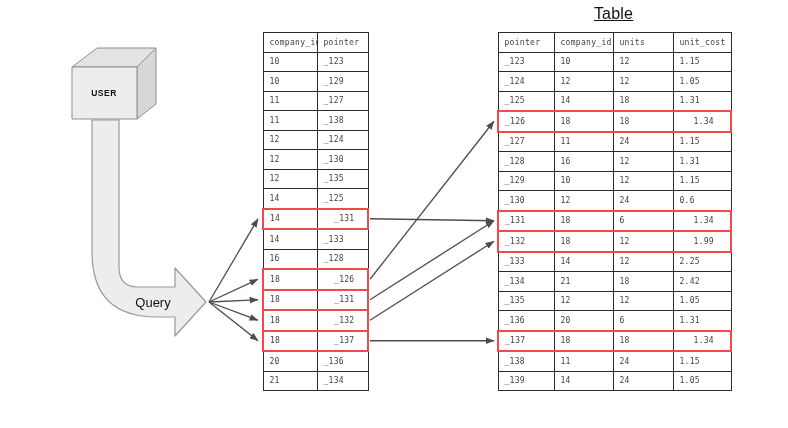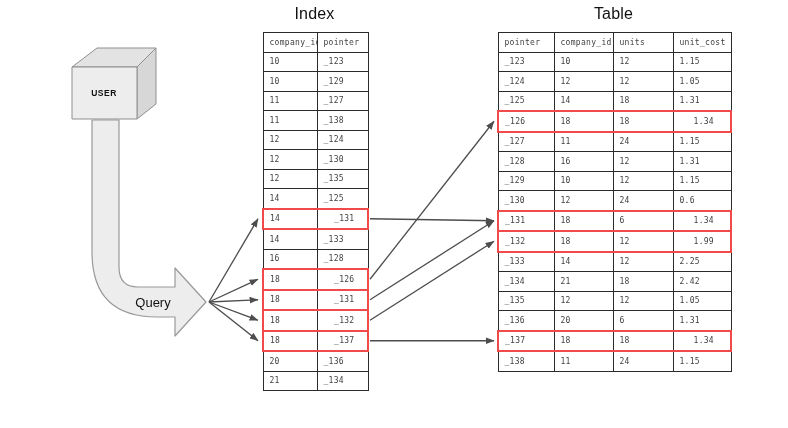--- a/index.html
+++ b/index.html
@@ -6,21 +6,21 @@
   .canvas{
     position:relative;width:788px;height:428px;background:#ffffff;overflow:hidden;
     font-family:"Liberation Sans", sans-serif;
   }
   .layer{position:absolute;left:0;top:0;width:788px;height:428px;}
   .tbl-title{
     position:absolute;top:5px;text-align:center;
     font-size:16px;font-weight:500;color:#111;letter-spacing:.2px;
   }
   #index-title{left:262px;width:105px;}
-  #main-title{left:497px;width:233px;}
+  #main-title{left:497px;width:233px;text-decoration:underline;}
   table.dtable{
     position:absolute;border-collapse:collapse;table-layout:fixed;
     background:#fff;
   }
   #index-table{left:262px;top:32px;width:105px;}
   #main-table{left:497px;top:32px;width:233px;}
   table.dtable td{
     border:1.5px solid var(--grid,#2b2b2b);
     height:18.5px;padding:0 2px 0 6px;box-sizing:content-box;
     font-family:"DejaVu Sans Mono","Liberation Mono",monospace;
@@ -63,21 +63,20 @@
         <line x1="370" y1="279.25" x2="494" y2="121.25" stroke="#4d4d4d" stroke-width="1.3" marker-end="url(#ah)"></line>
         <line x1="209" y1="302" x2="258" y2="299.75" stroke="#4d4d4d" stroke-width="1.3" marker-end="url(#ah)"></line>
         <line x1="370" y1="299.75" x2="494" y2="220.75" stroke="#4d4d4d" stroke-width="1.3" marker-end="url(#ah)"></line>
         <line x1="209" y1="302" x2="258" y2="320.25" stroke="#4d4d4d" stroke-width="1.3" marker-end="url(#ah)"></line>
         <line x1="370" y1="320.25" x2="494" y2="241.25" stroke="#4d4d4d" stroke-width="1.3" marker-end="url(#ah)"></line>
         <line x1="209" y1="302" x2="258" y2="340.75" stroke="#4d4d4d" stroke-width="1.3" marker-end="url(#ah)"></line>
         <line x1="370" y1="340.75" x2="494" y2="340.75" stroke="#4d4d4d" stroke-width="1.3" marker-end="url(#ah)"></line>
       </g>
   </svg>
 
-  <div class="tbl-title" id="index-title">Index</div>
   <div class="tbl-title" id="main-title">Table</div>
 
   <table class="dtable" id="index-table">
     <colgroup>
         <col style="width:54px">
         <col style="width:51px">
       </colgroup>
     <tbody>
         <tr>
           <td>company_id</td>
@@ -257,16 +256,22 @@
           <td>18</td>
           <td>18</td>
           <td>1.34</td>
         </tr>
         <tr>
           <td>_138</td>
           <td>11</td>
           <td>24</td>
           <td>1.15</td>
         </tr>
+        <tr>
+          <td>_139</td>
+          <td>14</td>
+          <td>24</td>
+          <td>1.05</td>
+        </tr>
       </tbody>
   </table>
 
 </div>
 
 </body></html>

